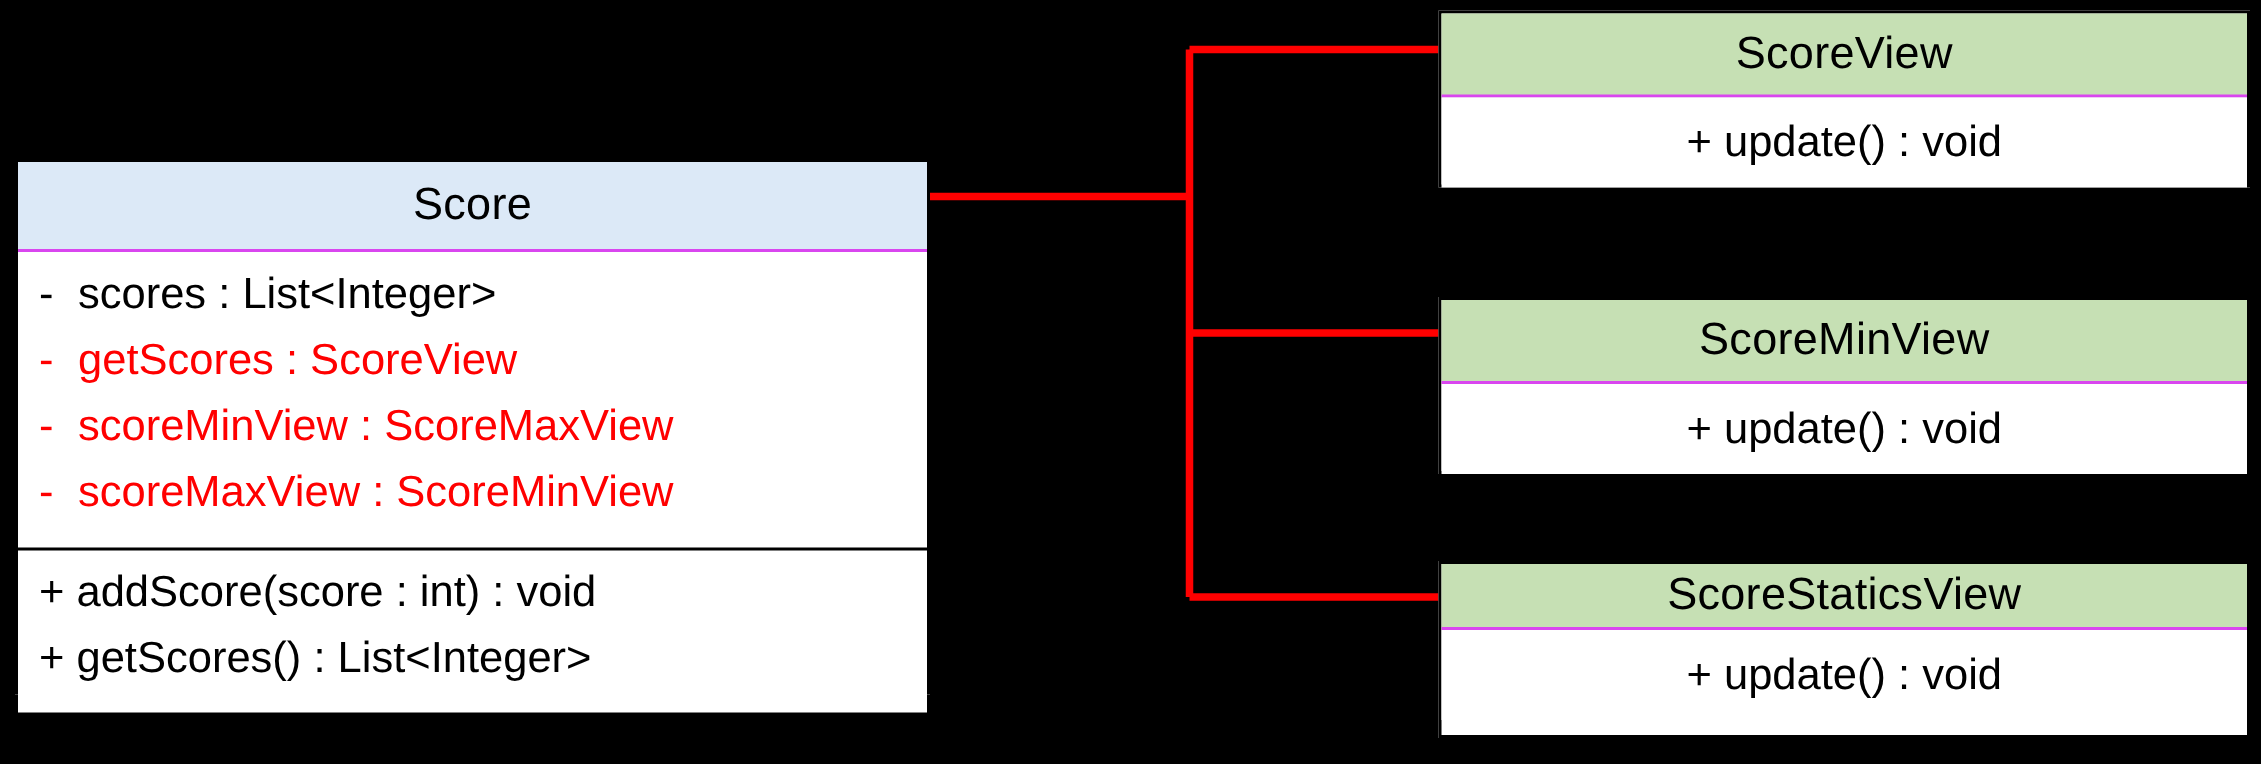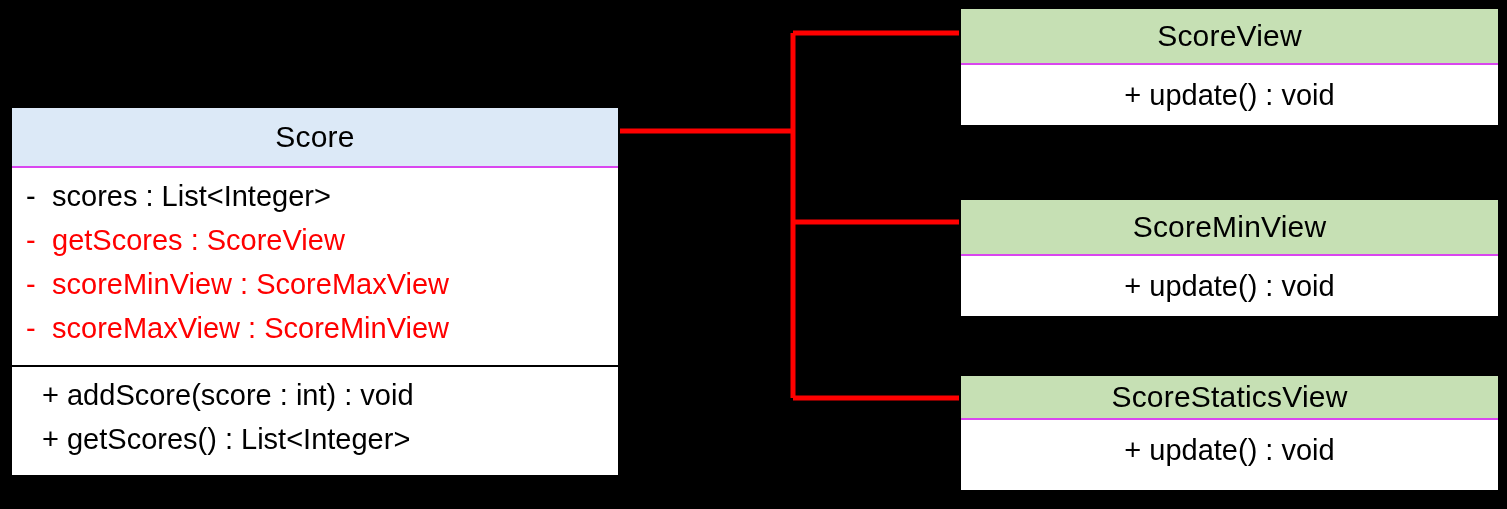--- a/index.html
+++ b/index.html
@@ -136,21 +136,21 @@
         <span class="member-vis">-</span>
         <span class="member-text">scoreMinView : ScoreMaxView</span>
       </div>
 
       <div class="member-row red">
         <span class="member-vis">-</span>
         <span class="member-text">scoreMaxView : ScoreMinView</span>
       </div>
     </div>
 
-    <div class="uml-compartment divided" style="height:110px;padding-left:16px;">
+    <div class="uml-compartment divided" style="height:110px;">
       <div class="op-row">+ addScore(score : int) : void</div>
       <div class="op-row">+ getScores() : List&lt;Integer&gt;</div>
     </div>
   </div>
 
   <div class="uml-class" id="class-score-view" style="left:959px; top:7px; width:541px; height:118px;">
 
     <div class="uml-header green" style="height:56px;">ScoreView</div>
 
     <div class="uml-compartment centered" style="height:60px;">

